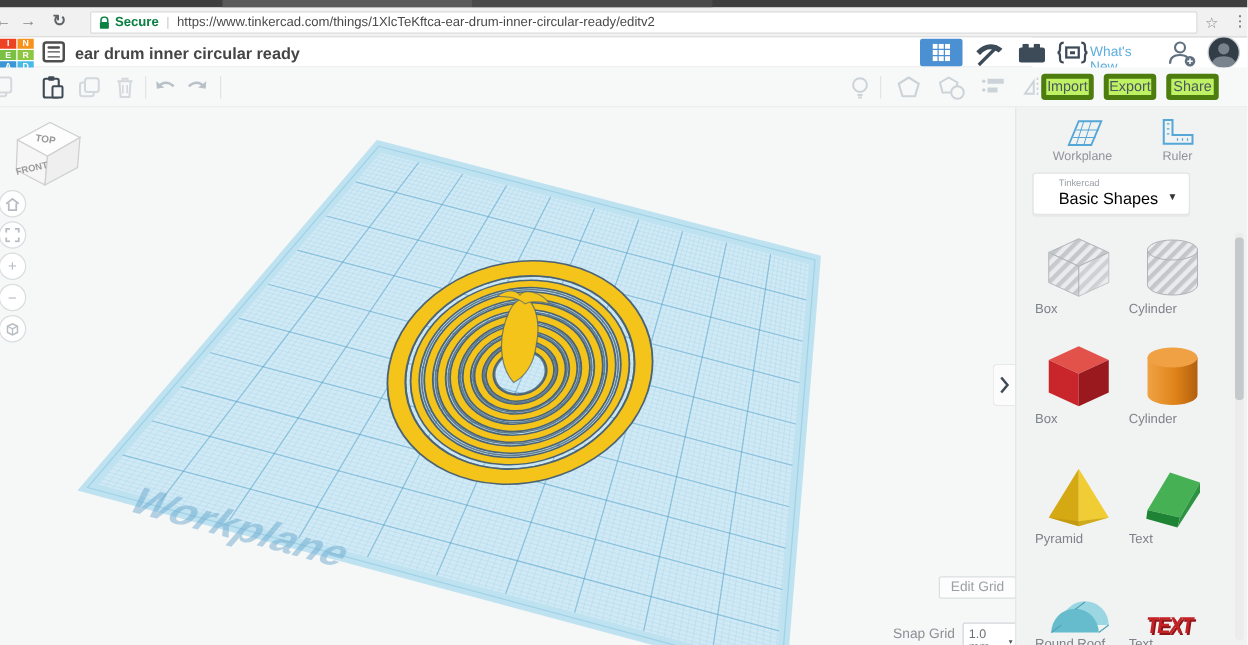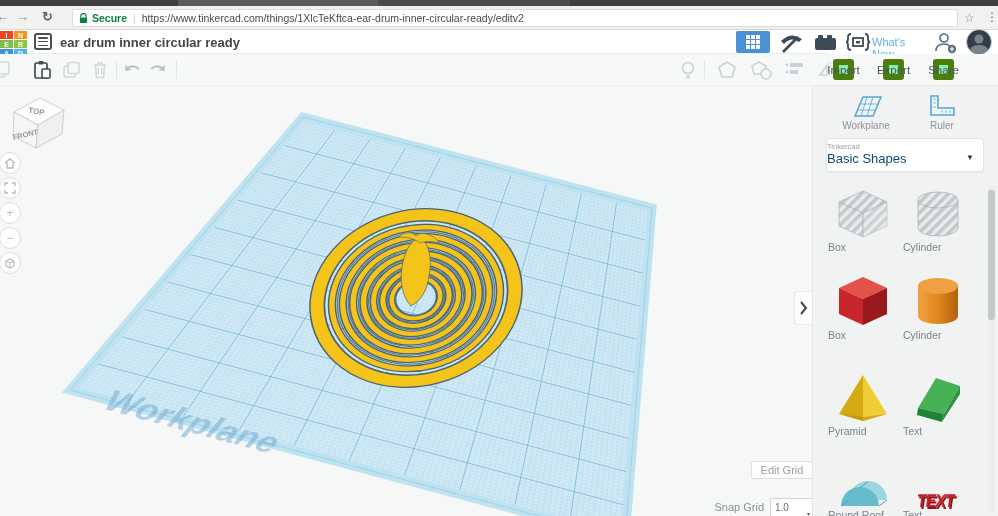--- a/index.html
+++ b/index.html
@@ -42,22 +42,22 @@
   #whats-new { left:872px; top:6px; font-size:11px; color:#5eaede; }
   #avatar { left:966px; top:-1px; width:26px; height:26px; border-radius:50%;
     background:#333d47; border:1px solid #c9ced3; overflow:hidden; }
   #avatar svg { display:block; }
 
   
   #toolbar { left:0; top:54px; width:998px; height:32px; background:#f7f8f8;
     border-bottom:1px solid #e8eaec; }
   .tb-ic { position:absolute; top:6px; }
   .tb-sep { position:absolute; top:7px; width:1px; height:18px; background:#e2e5e7; }
-  .tb-btn { position:absolute; top:5px; height:21px; width:21px; background:#86efac;
-    border:6px solid #4d7c0f; border-radius:3px; font-size:11.5px; color:#4a555e;
+  .tb-btn { position:absolute; top:5px; height:21px; width:42px; background:#bef264;
+    border:4px solid #4d7c0f; border-radius:3px; font-size:11.5px; color:#4a555e;
     display:flex; align-items:center; justify-content:center; }
 
   
   #main { left:0; top:86px; width:998px; height:430px; }
   #canvas { left:0; top:0; width:812px; height:430px; background:#f6f7f7; overflow:hidden; }
   #scene { position:absolute; left:0; top:0; }
   
   .navcirc { position:absolute; left:-1px; width:22px; height:22px; border-radius:50%;
     background:#fff; border:1px solid #dadde0; color:#b6bcc2; font-size:12px;
     display:flex; align-items:center; justify-content:center; }
@@ -74,25 +74,25 @@
     border:1px solid #d2d6d9; border-radius:2px; display:flex; align-items:center;
     justify-content:space-between; padding:0 4px; font-size:10px; color:#6b7075; }
   #snap-select .caret { font-size:6px; color:#555; }
 
   
   #panel { left:812px; top:0; width:186px; height:430px; background:#f1f2f2;
     border-left:1px solid #e4e6e8; }
   .pn-head { position:absolute; top:8px; width:70px; text-align:center; }
   .pn-head .lbl { font-size:10px; color:#8f959a; margin-top:2px; }
   #wp-head { left:18px; } #ruler-head { left:94px; }
-  #lib-card { left:13px; top:52px; width:158px; height:34px; background:#fff;
+  #lib-card { left:13px; top:52px; width:126px; height:34px; background:#fff;
     border:1px solid #e3e4e5; border-radius:3px; box-shadow:0 1px 1px rgba(0,0,0,.04);
-    padding:3px 0; }
+    padding:3px 20px; }
   #lib-brand { font-size:7.5px; color:#9aa0a5; }
-  #lib-title { font-size:13px; color:#0c4a6e; }
+  #lib-title { font-size:13px; color:#000000; }
   #lib-caret { position:absolute; right:9px; top:14px; font-size:8px; color:#333; }
   .tile { position:absolute; width:70px; }
   .tile .lbl { font-size:10.5px; color:#7d838a; margin-top:1px; }
   .tile svg { display:block; margin:0 auto; }
   #text-preview { font-size:16px; font-weight:bold; color:#c42127; height:50px;
     display:flex; align-items:flex-end; justify-content:center;
     transform:skewX(-8deg) scaleY(1.15); text-shadow:1.5px 1.5px 0 #8f1418; letter-spacing:-1px; }
   #pscroll-track { left:175px; top:100px; width:7px; height:326px; background:#ececec; border-radius:3px; }
   #pscroll-thumb { left:175px; top:104px; width:7px; height:130px; background:#c6c9cc; border-radius:3px; }
 </style>

